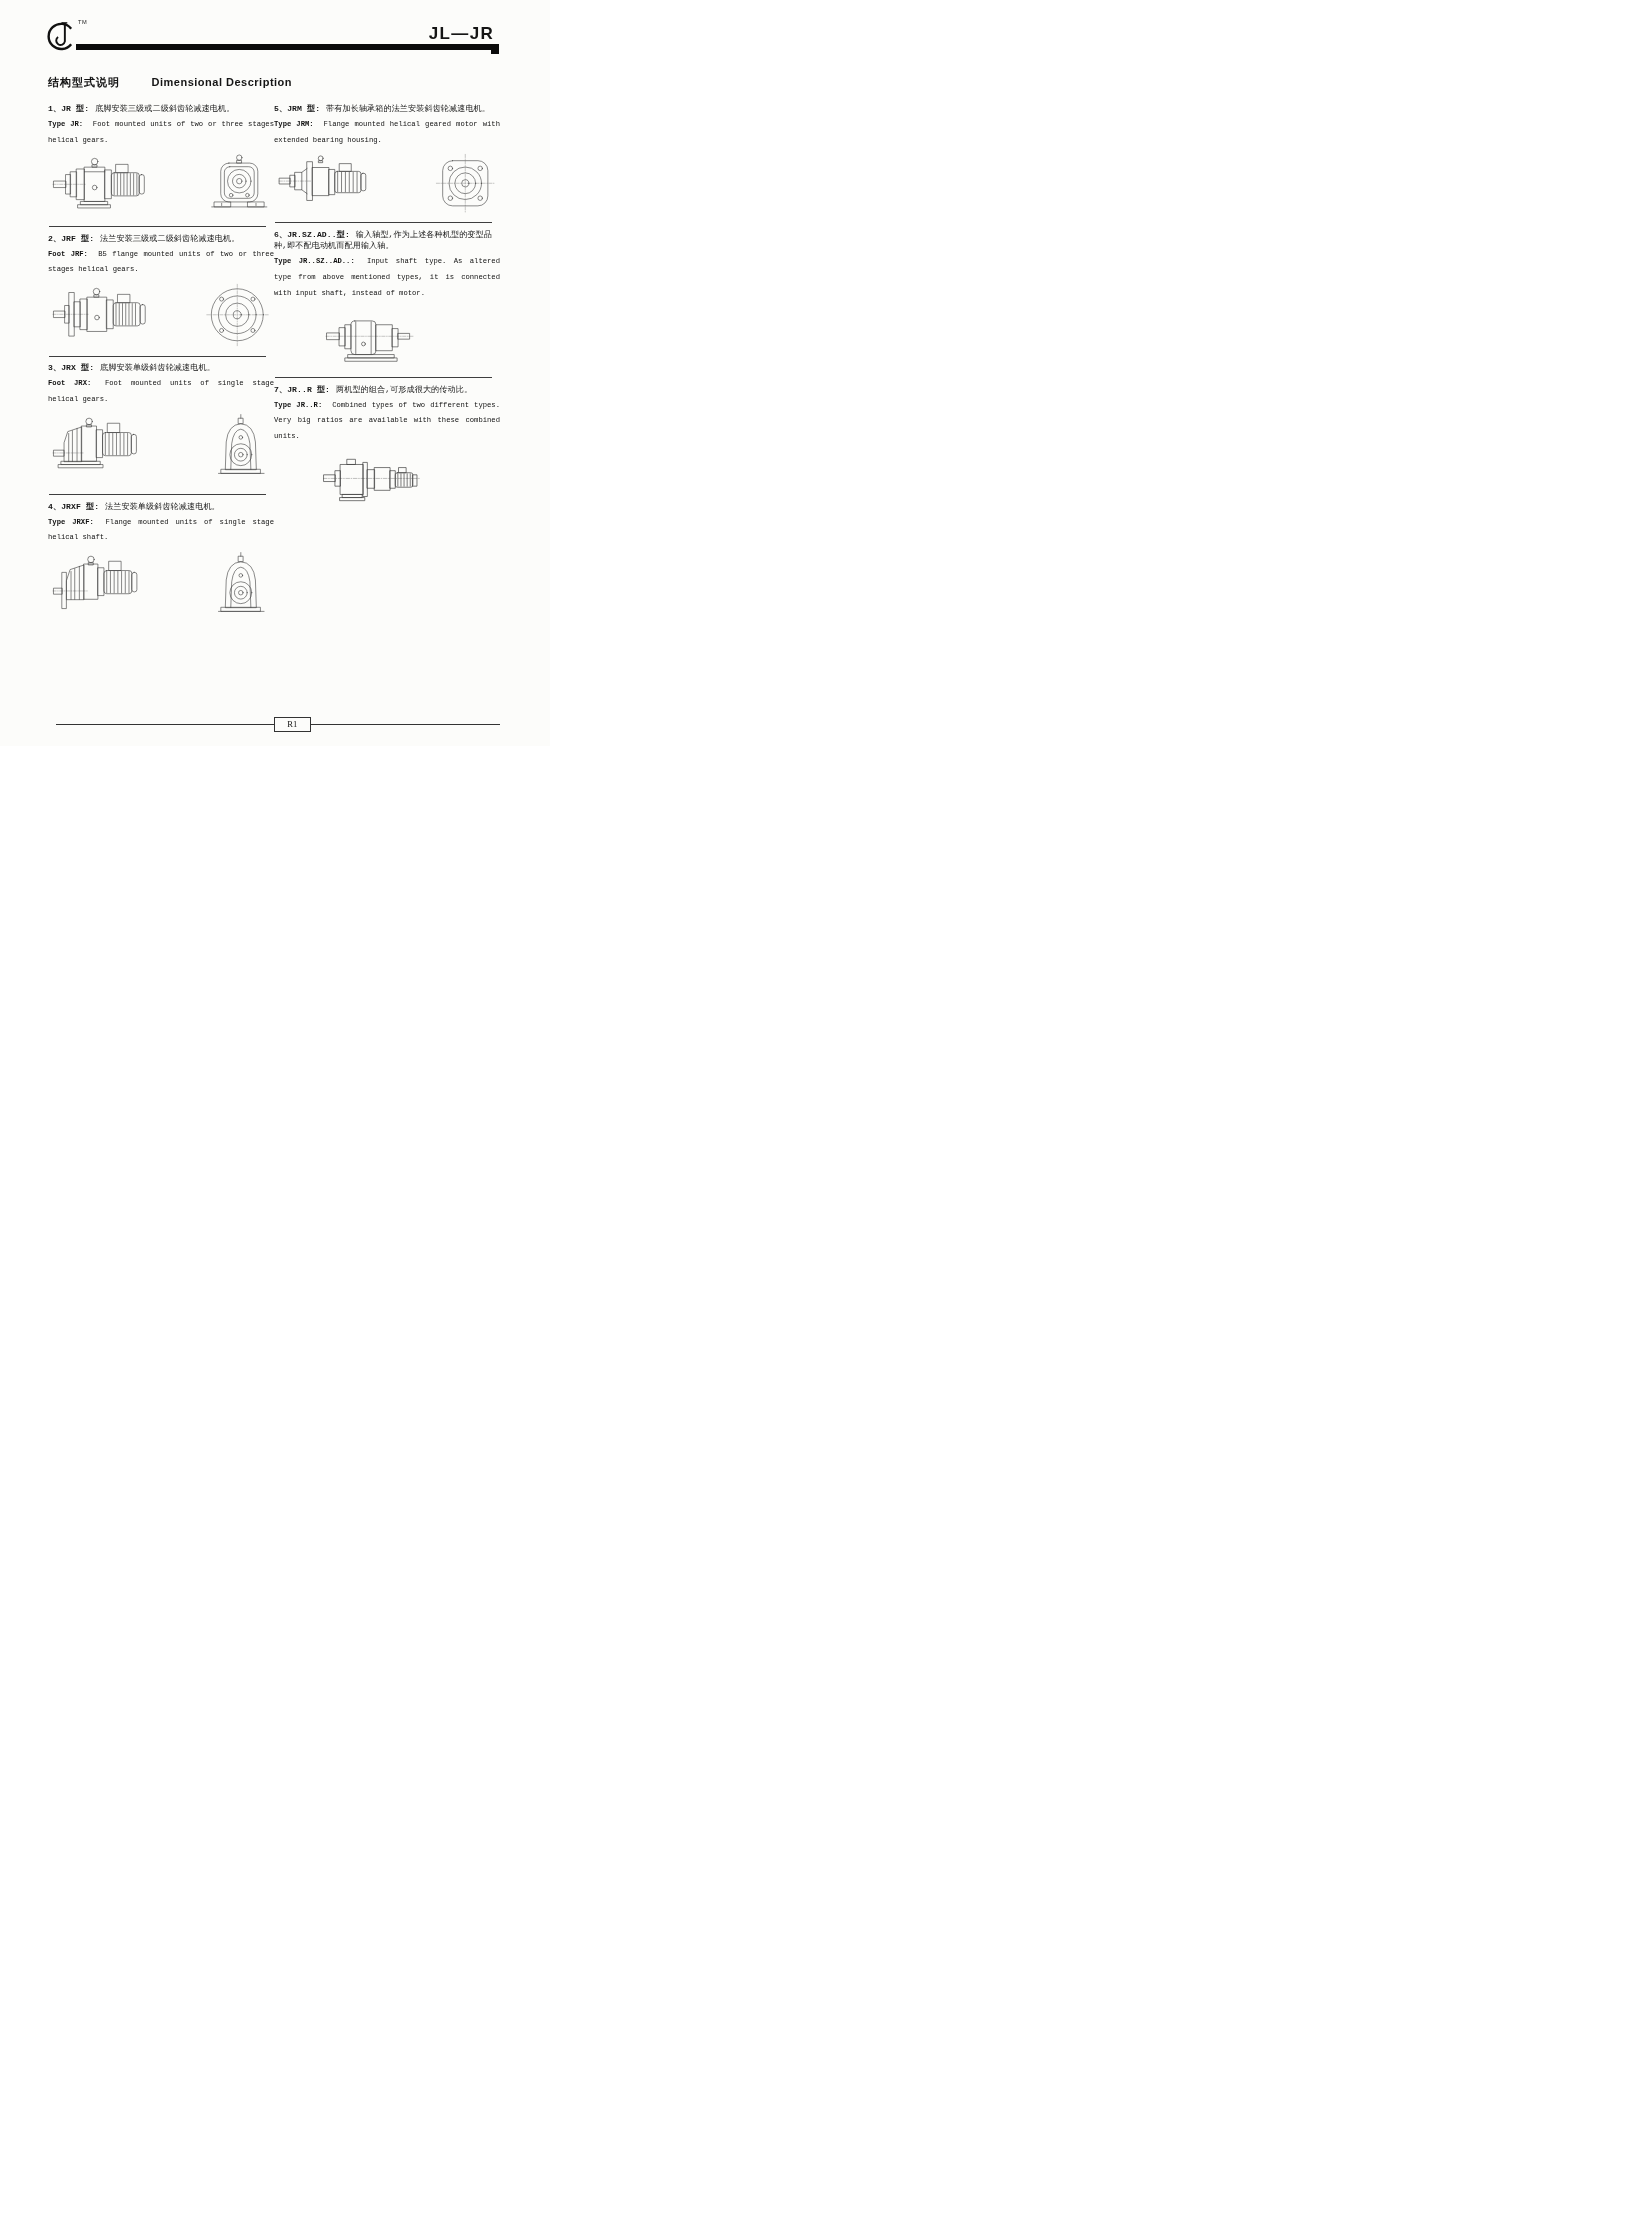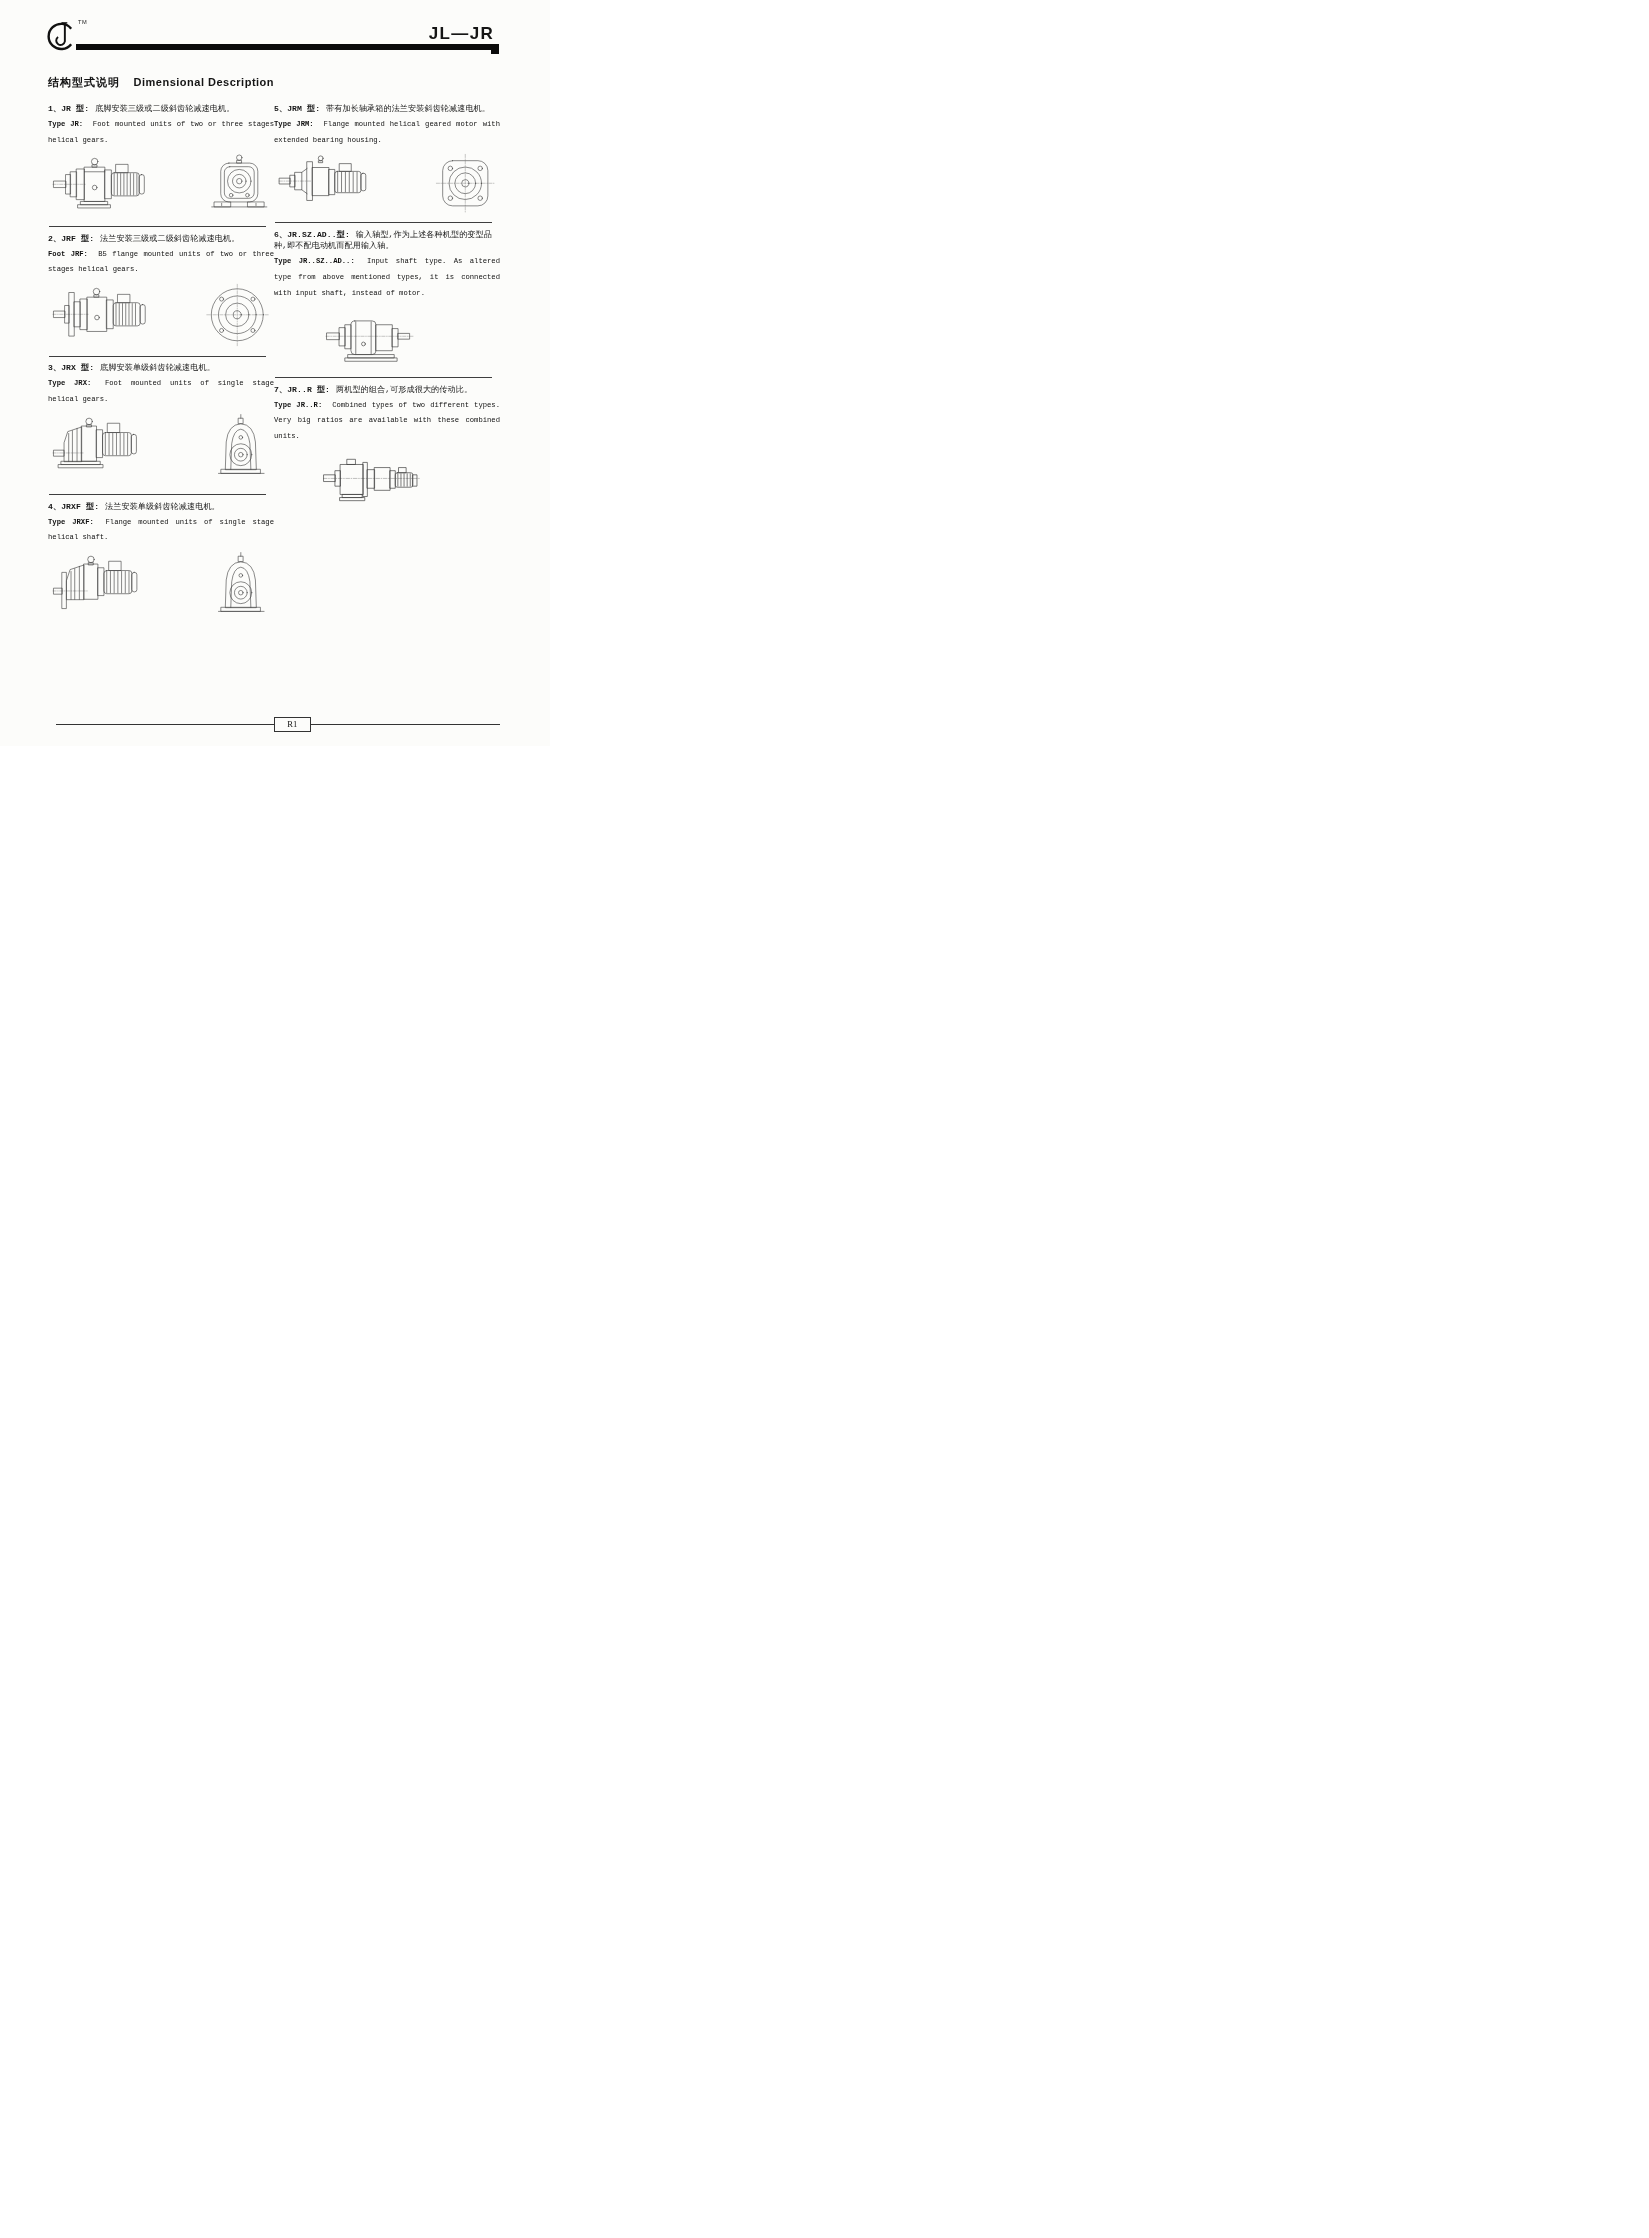--- a/index.html
+++ b/index.html
@@ -12,21 +12,21 @@
   .logo { position:absolute; left:45px; top:20px; width:34px; height:34px; }
   .logo svg { width:31px; height:31px; }
   .tm { position:absolute; left:78px; top:19px; font-size:5.7px; letter-spacing:0.5px; color:#222; }
   .header-right { position:absolute; left:76px; right:51px; top:25px; }
   .header-model { text-align:right; font-size:17px; font-weight:bold; letter-spacing:1.4px; padding-right:4.8px; line-height:1.05; }
   .header-bar { height:5.3px; background:#0b0b0b; margin-top:1.4px; position:relative; }
   .header-bar::after { content:""; position:absolute; right:0; top:5.3px; width:8.1px; height:4.8px; background:#0b0b0b; }
 
   
   .doc-title { margin:14.4px 0 0 48px; font-size:11px; font-weight:bold; letter-spacing:0.5px; }
-  .doc-title .zh { letter-spacing:1px; margin-right:10px; }
+  .doc-title .zh { letter-spacing:1px; margin-right:28px; }
 
   
   .columns { display:flex; padding:6.7px 50px 0 48px;font-family:Liberation Mono, monospace; }
   .col { flex:1; min-width:0; }
 
   .entry { margin-bottom:1.9px; }
   .zh-head { font-size:8.1px; margin:5.7px 0 1px; letter-spacing:0.1px; }
   .zh-head b { font-weight:700; margin-right:1px; }
   .zh-head .zh-txt { font-weight:400; }
   .en-desc { font-size:7.2px; line-height:2.2; text-align:justify; margin:2.9px 0 0; color:#101010; }
@@ -180,21 +180,21 @@
         </div>
         <hr class="divider">
       </section>
 
       <section class="entry">
         <p class="zh-head">
           <b>3、JRX 型:</b>
           <span class="zh-txt">底脚安装单级斜齿轮减速电机。</span>
         </p>
         <p class="en-desc">
-          <b>Type JRX:</b>
+          <b>Foot JRX:</b>
           <span>Foot mounted units of single stage helical gears.</span>
         </p>
         <div class="fig tall">
           <svg width="109" height="72" viewBox="0 0 235 155">
             <line class="cl" x1="2" y1="86" x2="70" y2="86"></line>
             <rect x="4" y="80" width="22" height="13"></rect>
             <path d="M26 104 L26 64 L34 40 L64 30 L64 104 Z"></path>
             <line x1="36" y1="44" x2="36" y2="104"></line>
             <line x1="44" y1="38" x2="44" y2="104"></line>
             <line x1="54" y1="33" x2="54" y2="104"></line>

